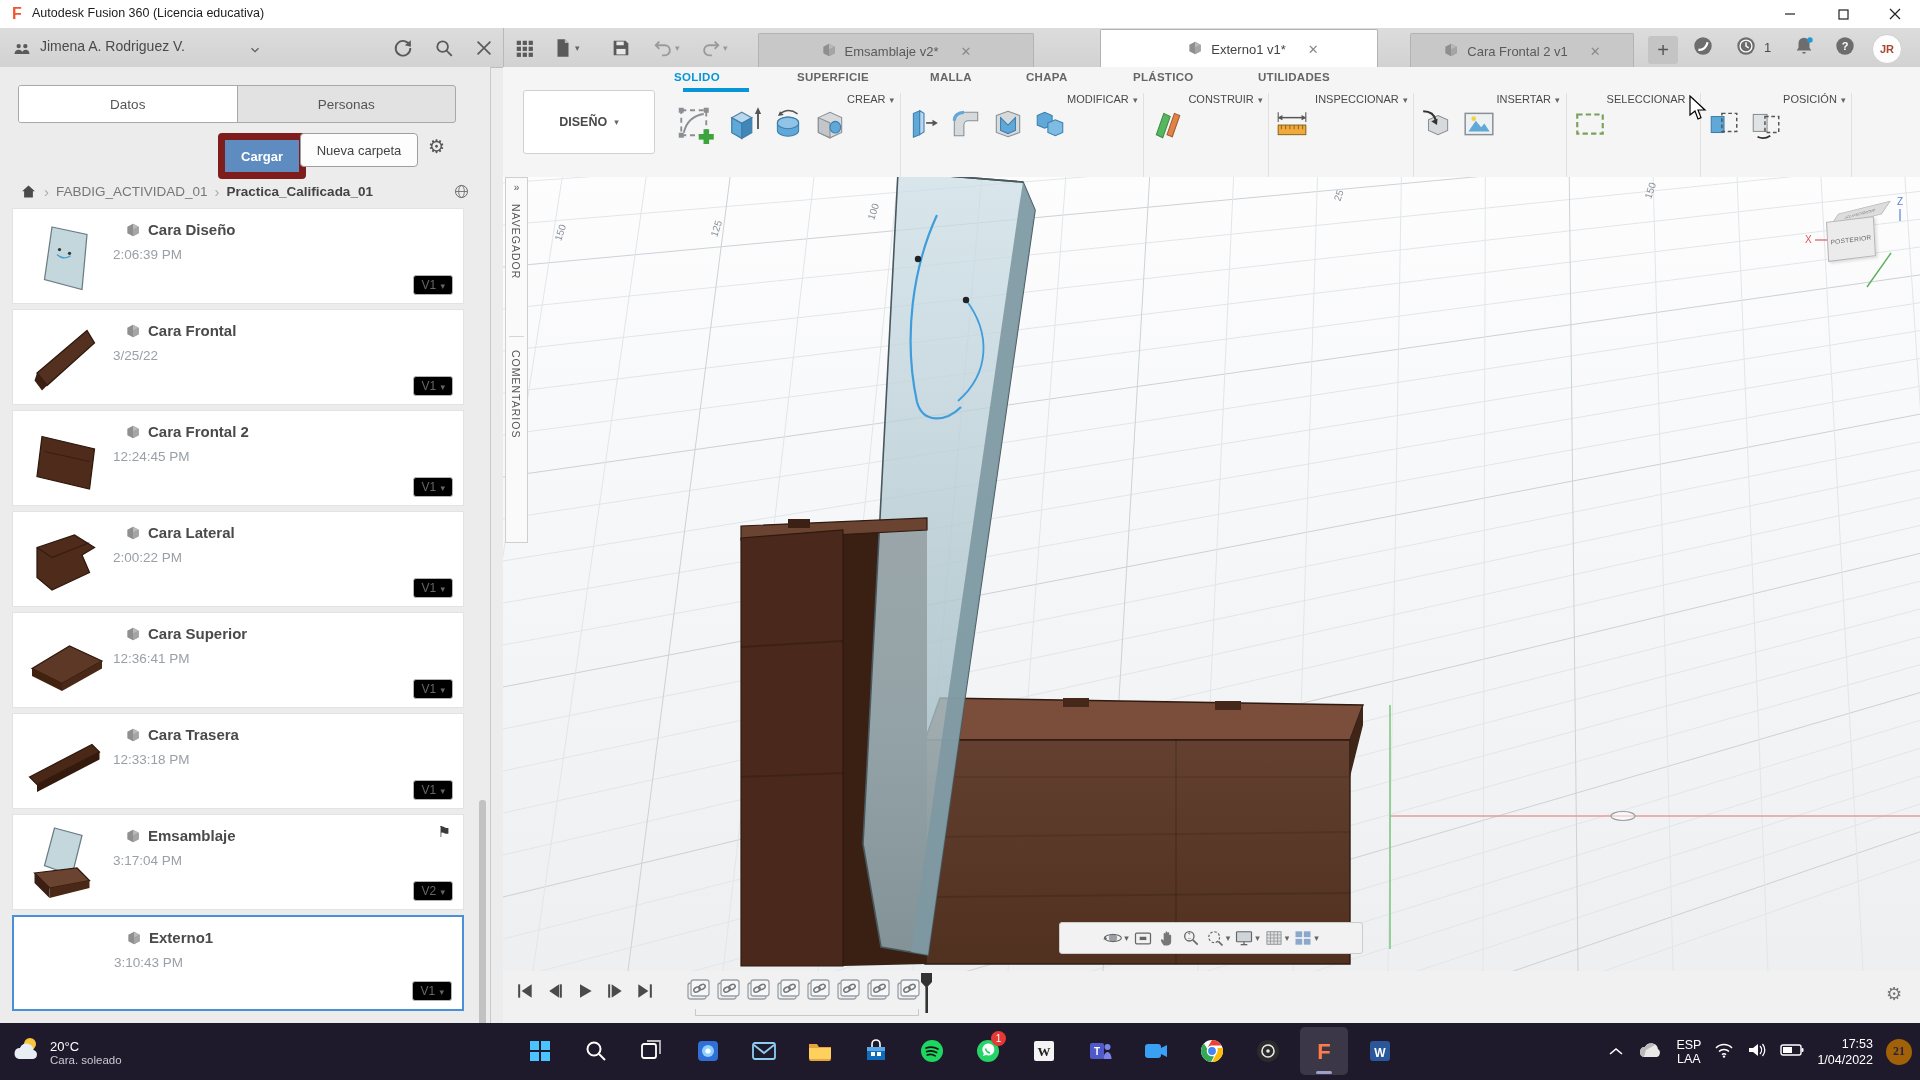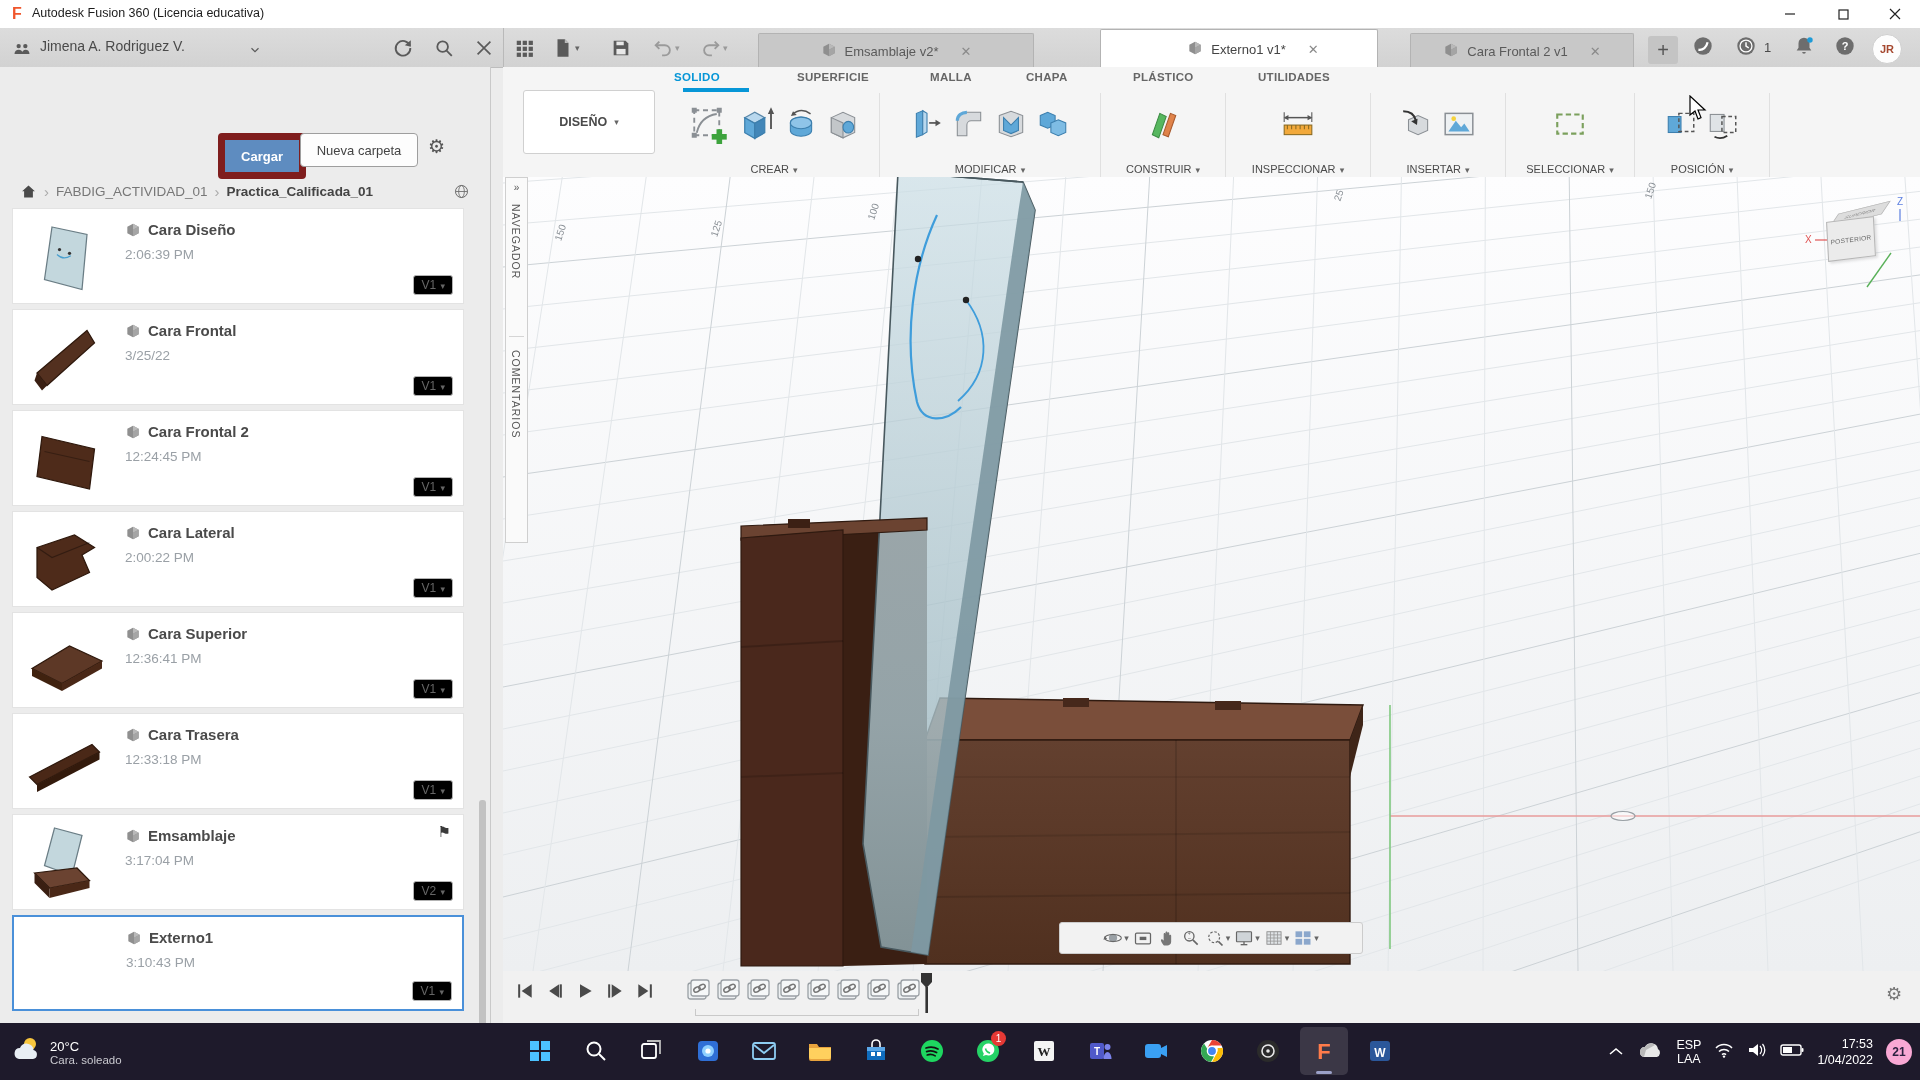--- a/index.html
+++ b/index.html
@@ -21,41 +21,41 @@
   .doc-tab .x{margin-left:14px;color:#8a8a8a;font-size:13px;}
   #newtab{left:1648px;top:8px;width:30px;height:28px;background:#c4c4c4;border-radius:3px;display:flex;align-items:center;justify-content:center;font-size:20px;color:#555;}
   #avatar{left:1872px;top:6px;width:28px;height:28px;border-radius:50%;background:#fdfdfd;border:1px solid #cfcfcf;color:#a5482f;font-size:11px;font-weight:bold;display:flex;align-items:center;justify-content:center;}
   
   #ribbon{left:503px;top:67px;width:1417px;height:110px;background:#f5f5f5;border-bottom:1px solid #cfcfcf;}
   #designBtn{left:20px;top:23px;width:130px;height:62px;background:#fff;border:1px solid #d0d0d0;border-radius:3px;display:flex;align-items:center;justify-content:center;font-size:12.5px;font-weight:bold;color:#4a4a4a;gap:6px;}
   .rtab{top:4px;font-size:11.5px;font-weight:bold;color:#666;letter-spacing:.3px;}
   .rtab.active{color:#0696d7;}
   #rtab-underline{top:21px;height:4px;background:#0696d7;}
   #rib-groups{left:166px;top:26px;display:flex;height:84px;}
-  .rgroup{display:flex;flex-direction:column;align-items:center;justify-content:space-between;border-right:1px solid #e0e0e0;padding:0 6px;}
+  .rgroup{display:flex;justify-content:space-between;border-right:1px solid #e0e0e0;padding:0 6px;}
   .rgroup .ricons{display:flex;align-items:center;gap:8px;height:62px;}
   .rgroup .rlabel{font-size:11px;color:#4a4a4a;padding-bottom:2px;white-space:nowrap;}
   
   #panel{left:0;top:67px;width:490px;height:956px;background:#ececec;border-right:1px solid #c9c9c9;}
   #paneltabs{left:18px;top:18px;width:436px;height:36px;display:flex;border:1px solid #a9a9a9;border-radius:3px;overflow:hidden;background:#e2e2e2;}
   .ptab{flex:1;display:flex;align-items:center;justify-content:center;font-size:13.5px;color:#555;}
   .ptab.active{background:#fff;}
   .ptab:first-child{border-right:1px solid #a9a9a9;}
   #btnCargar{left:218px;top:66px;width:74px;height:32px;background:#5e8cc0;border:7px solid #7f1d1d;border-radius:4px;color:#fff;font-size:13px;font-weight:bold;display:flex;align-items:center;justify-content:center;}
   #btnNueva{left:300px;top:66px;width:116px;height:32px;background:#fdfdfd;border:1px solid #9e9e9e;border-radius:4px;color:#444;font-size:13px;display:flex;align-items:center;justify-content:center;}
   #panelGear{left:428px;top:68px;font-size:19px;color:#555;}
   #breadcrumb{left:20px;top:112px;width:450px;height:24px;display:flex;align-items:center;gap:7px;font-size:13.5px;color:#777;}
   #breadcrumb .sep{color:#aaa;font-size:15px;}
   #breadcrumb .cur{font-weight:bold;color:#444;}
   #filelist{left:12px;top:141px;width:452px;}
   .card{position:relative;width:452px;height:96px;background:#fff;margin-bottom:5px;border:1px solid #e3e3e3;box-sizing:border-box;}
   .card.sel{border:2px solid #4a90d9;}
   .card .thumb{position:absolute;left:8px;top:8px;width:92px;height:80px;}
   .card .nm{position:absolute;left:112px;top:12px;font-size:15px;font-weight:bold;color:#4a4a4a;display:flex;align-items:center;gap:7px;}
-  .card .tm{position:absolute;left:112px;top:38px;font-size:13.5px;color:#9aa0a6;}
+  .card .tm{position:absolute;left:100px;top:38px;font-size:13.5px;color:#9aa0a6;}
   .card .ver{position:absolute;right:10px;bottom:8px;border:1px solid #b3b3b3;border-radius:3px;background:#000000;font-size:12px;color:#666;padding:2px 7px;text-align:center;}
   .card .flag{position:absolute;right:12px;top:8px;font-size:15px;color:#3a3a3a;}
   #pscroll{left:479px;top:141px;width:7px;height:870px;}
   #pscroll .thumbbar{position:absolute;left:0;width:7px;border-radius:3px;background:#c2c2c2;}
   
   #viewport{left:503px;top:177px;width:1417px;height:794px;background:linear-gradient(#fdfdfe,#edeff1);overflow:hidden;}
   #sidestrip{left:2px;top:0px;width:21px;height:364px;background:#fafafa;border:1px solid #cfcfcf;}
   .striptab{writing-mode:vertical-rl;font-size:10.5px;color:#555;letter-spacing:1px;}
   #gridlabels span{position:absolute;font-size:10px;color:#8a9096;transform:rotate(-72deg);}
   #viewcube{left:1300px;top:14px;width:110px;height:100px;}
@@ -76,21 +76,21 @@
   #weather .l1{font-size:13px;margin-top:8px;}
   #weather .l2{font-size:11.5px;color:#c9c9cf;}
   #apps{position:absolute;left:50%;top:4px;transform:translateX(-50%);display:flex;gap:8px;}
   .appslot{position:relative;width:48px;height:48px;border-radius:5px;display:flex;align-items:center;justify-content:center;}
   .appslot.active{background:rgba(255,255,255,.13);}
   .appslot .badge{position:absolute;right:6px;top:4px;min-width:15px;height:15px;border-radius:8px;background:#e53935;color:#fff;font-size:10px;display:flex;align-items:center;justify-content:center;}
   .appslot .ind{position:absolute;bottom:1px;left:50%;transform:translateX(-50%);width:16px;height:3px;border-radius:2px;background:#9ba0c8;}
   #tray{position:absolute;right:8px;top:0;height:57px;display:flex;align-items:center;gap:13px;color:#fff;}
   #lang{font-size:12.5px;line-height:14px;text-align:center;}
   #clockblk{font-size:12.5px;line-height:16px;text-align:right;}
-  #notifbadge{width:26px;height:26px;border-radius:50%;background:#f9a8d4;color:#2c2140;font-size:12px;font-weight:bold;display:flex;align-items:center;justify-content:center;}
+  #notifbadge{width:26px;height:26px;border-radius:50%;background:#a16207;color:#2c2140;font-size:12px;font-weight:bold;display:flex;align-items:center;justify-content:center;font-family:Liberation Serif, serif;}
 </style>
 </head>
 <body>
 
 <div id="screen" class="nosel">
 
   <div id="titlebar" class="abs">
     <div class="abs logo">F</div>
     <div class="abs t">Autodesk Fusion 360 (Licencia educativa)</div>
     <div class="abs winbtn" style="left:1767px">
@@ -406,20 +406,24 @@
       </div>
 
     <div class="abs" style="left:1185px;top:28px;z-index:50">
       <svg width="22" height="26">
           <polygon points="2,1 2,20 7,16 10,24 13,22.6 10,15 17,15" fill="#fff" stroke="#000" stroke-width="1.2"></polygon>
         </svg>
     </div>
   </div>
 
   <div id="panel" class="abs">
+    <div class="abs" id="paneltabs">
+        <div class="ptab active">Datos</div>
+        <div class="ptab ">Personas</div>
+      </div>
     <div class="abs" id="btnCargar">Cargar</div>
     <div class="abs" id="btnNueva">Nueva carpeta</div>
     <div class="abs" id="panelGear">⚙</div>
     <div class="abs" id="breadcrumb">
         <span style="display:flex">
           <svg width="17" height="17" viewBox="0 0 24 24">
             <path d="M12 3.5l9 8h-2.8v9H5.8v-9H3z" fill="#4a4a4a"></path>
           </svg>
         </span>
         <span class="sep">›</span>

